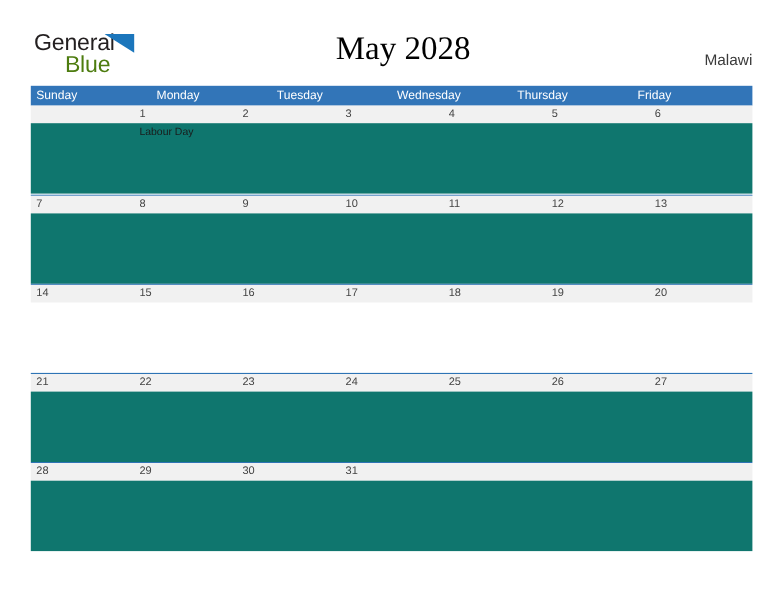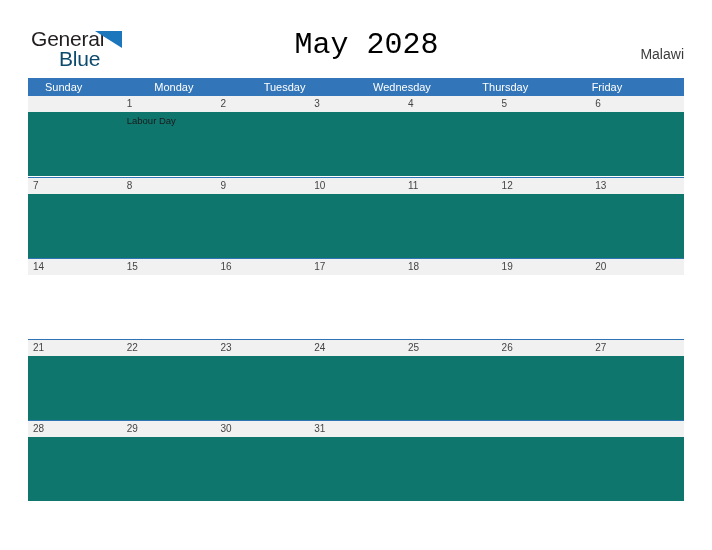--- a/index.html
+++ b/index.html
@@ -34,21 +34,21 @@
   .logo-general {
     font-size: 21px;
     color: #231f20;
     letter-spacing: -0.2px;
     font-family: "Liberation Sans", sans-serif;
     display: block;
     height: 22px;
   }
   .logo-blue {
     font-size: 21px;
-    color: #0c4a6e;
+    color: #4d7c0f;
     letter-spacing: -0.2px;
     font-family: "Liberation Sans", sans-serif;
     display: block;
     margin-left: 28px;
     margin-top: -2px;
   }
   .logo-flag {
     position: absolute;
     left: 64px;
     top: 3px;
@@ -57,21 +57,21 @@
   }
 
   .cal-title {
     position: absolute;
     left: 0;
     right: 0;
     top: 28px;
     text-align: center;
     font-size: 30px;
     color: #000000;
-    font-family: Liberation Mono, monospace;
+    font-family: Liberation Serif, serif;
     font-weight: normal;
     margin: 0;
     letter-spacing: 0px;
     padding-left: 21px;
   }
 
   .country {
     position: absolute;
     right: 28px;
     top: 46px;
@@ -91,21 +91,21 @@
   .weekday-row {
     display: flex;
     background: #3275b8;
     height: 18px;
   }
   .weekday-cell {
     flex: 1 1 0;
     color: #ffffff;
     font-size: 11px;
     line-height: 18px;
-    padding-left: 17px;
+    padding-left: 5px;
     box-sizing: border-box;
     font-family: "Liberation Sans", sans-serif;
     white-space: nowrap;
     overflow: hidden;
   }
 
   .week-row {
     height: 81px;
     position: relative;
     border-top: 1px solid #2e74b5;

